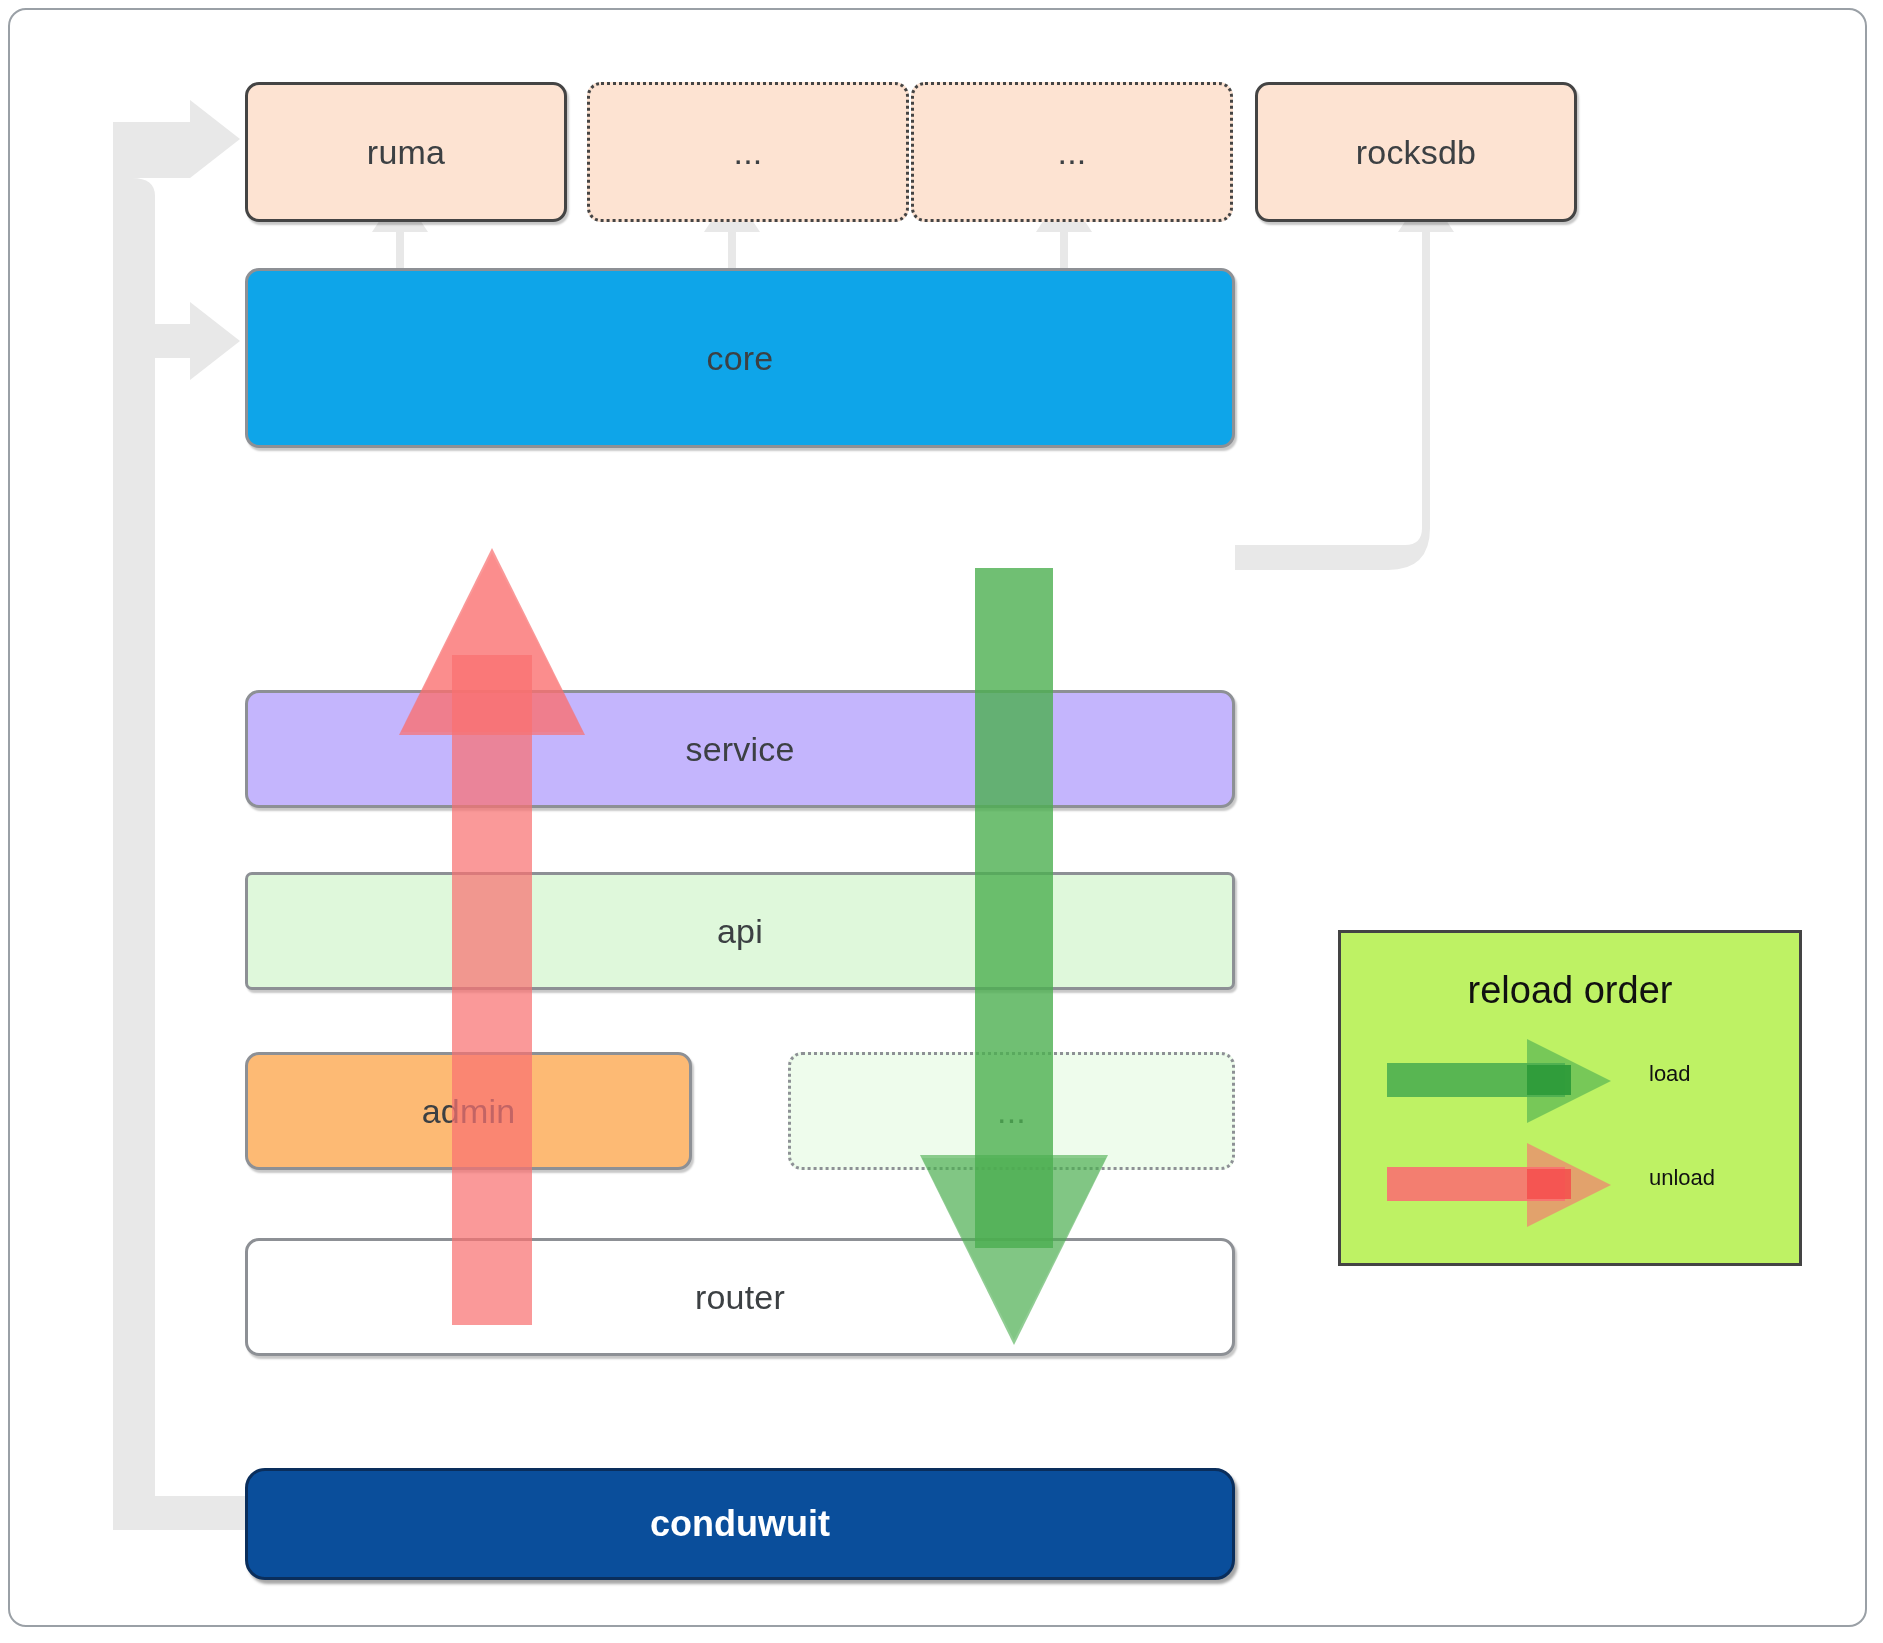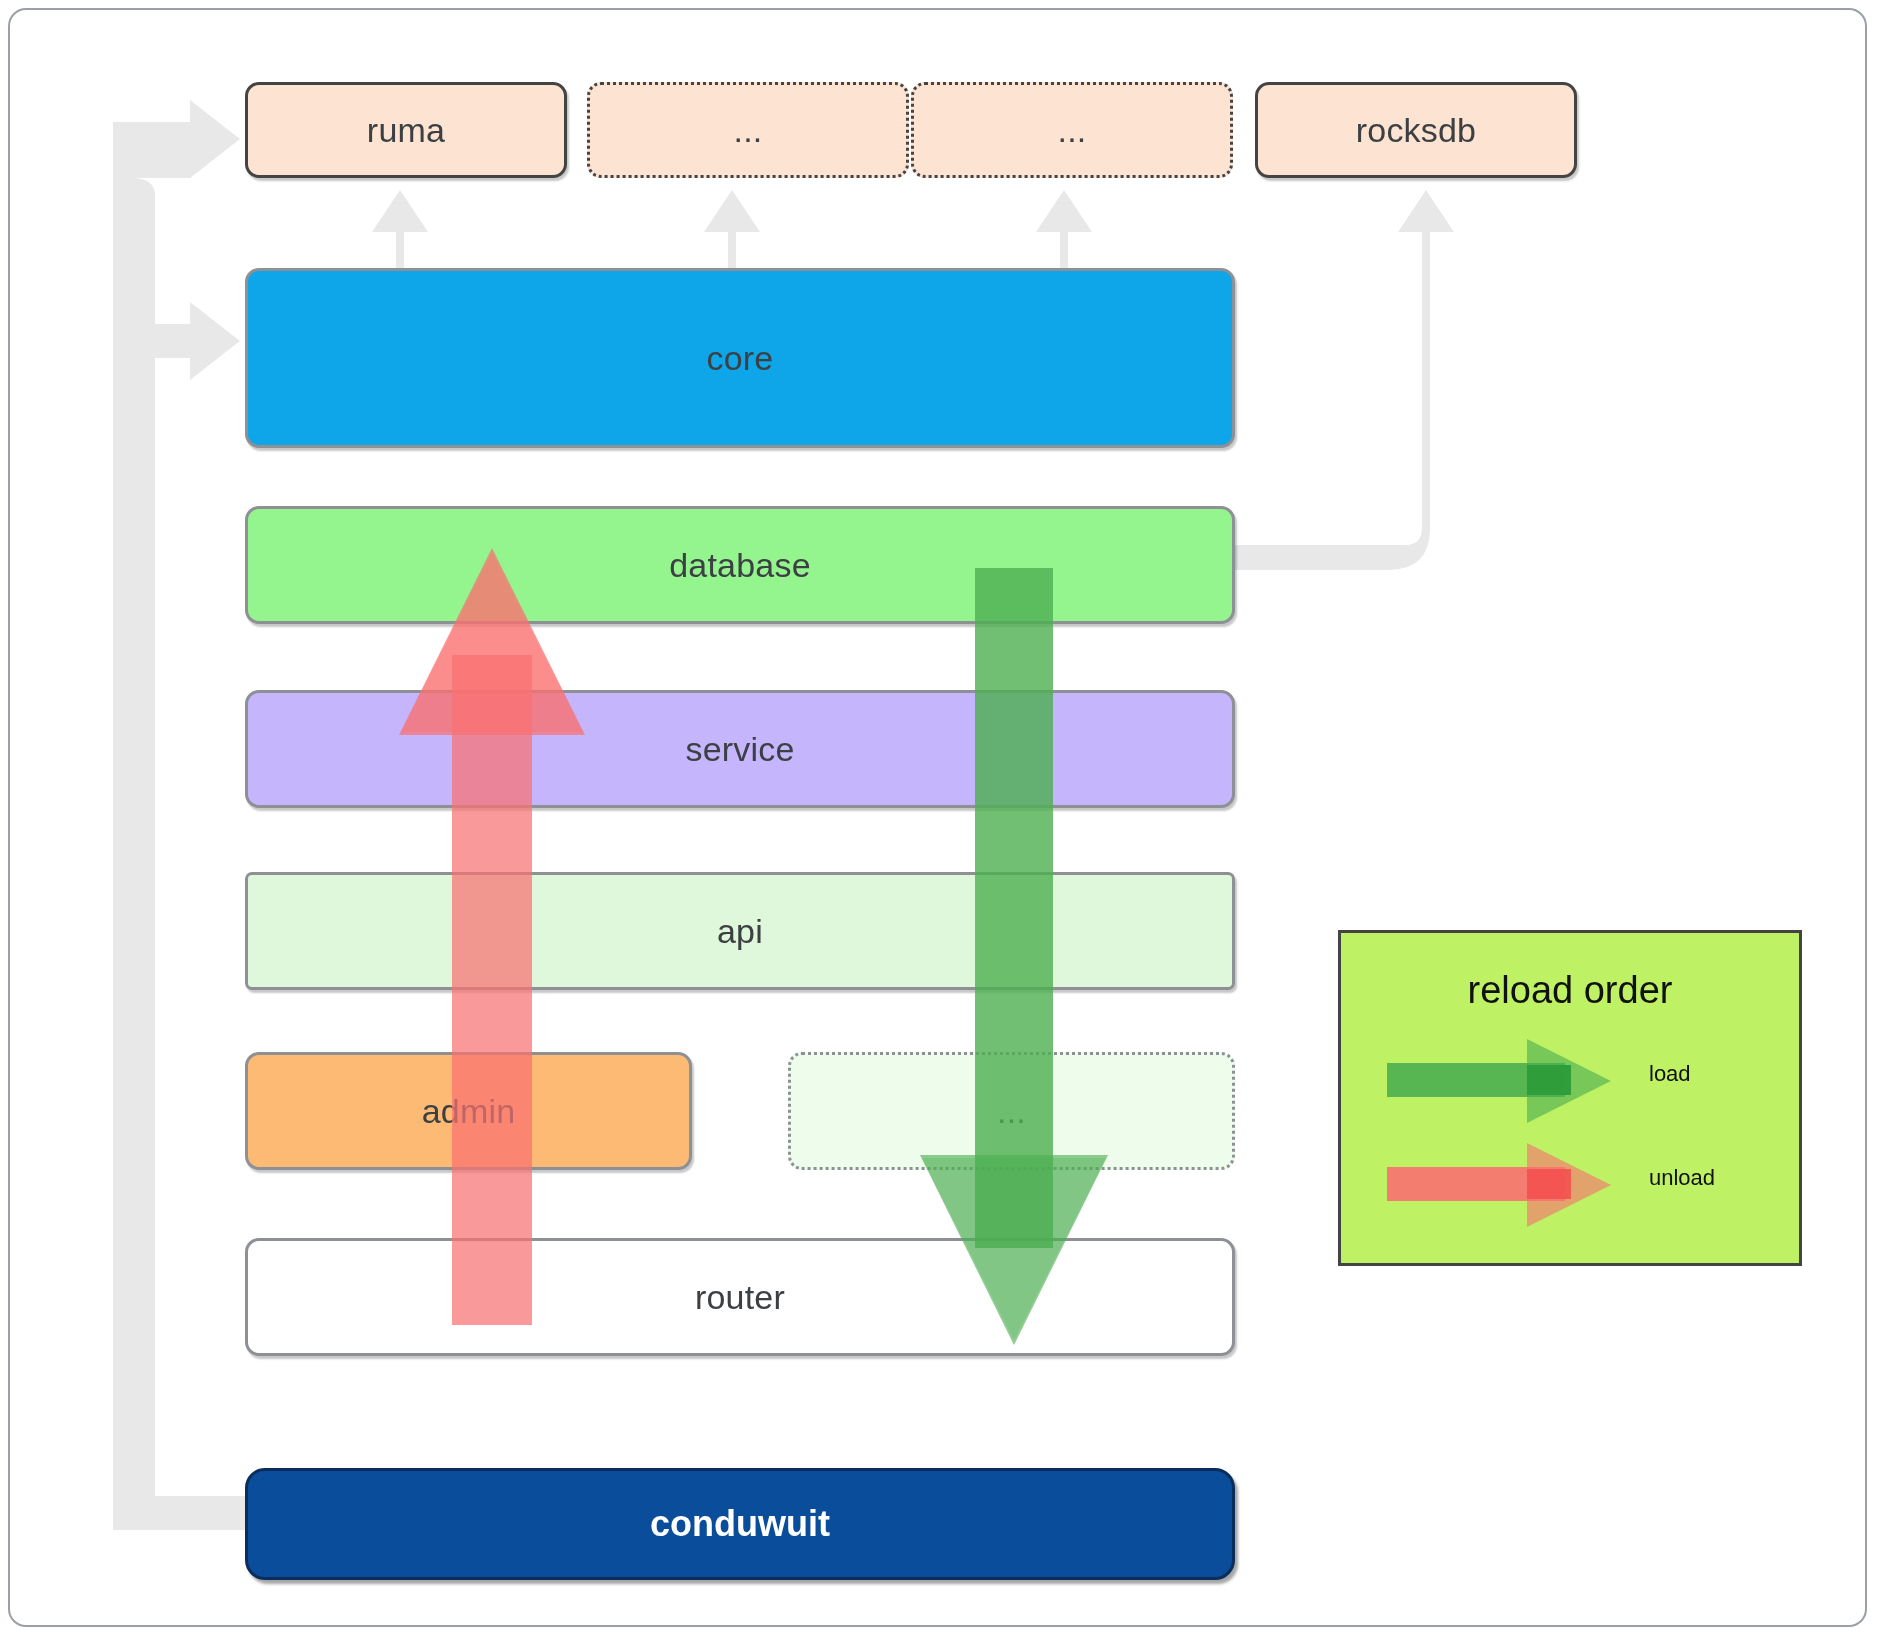--- a/index.html
+++ b/index.html
@@ -37,21 +37,21 @@
     border-radius: 14px;
     font-size: 34px;
     color: #3c4043;
     letter-spacing: 0.2px;
     white-space: nowrap;
   }
 
   .dep {
     background: #fde3d2;
     border: 3px solid #444444;
-    height: 96px;
+    height: 140px;
     top: 82px;
     box-shadow: 2px 3px 2px rgba(0,0,0,0.22);
   }
   .dep.dotted { border-style: dotted; border-width: 3px; box-shadow: none; }
 
   .core-box {
     background: #0ea5e9;
     border: 3px solid #8d9095;
     left: 245px;
     top: 268px;
@@ -195,23 +195,20 @@
   </div>
 
   <div class="node dep" style="left:1255px; width:322px;">
     <span>rocksdb</span>
   </div>
 
   <div class="node core-box">
     <span>core</span>
   </div>
 
-  <div class="node layer l-database">
-    <span>database</span>
-  </div>
 
   <div class="node layer l-service">
     <span>service</span>
   </div>
 
   <div class="node layer l-api">
     <span>api</span>
   </div>
 
   <div class="node layer l-admin">

